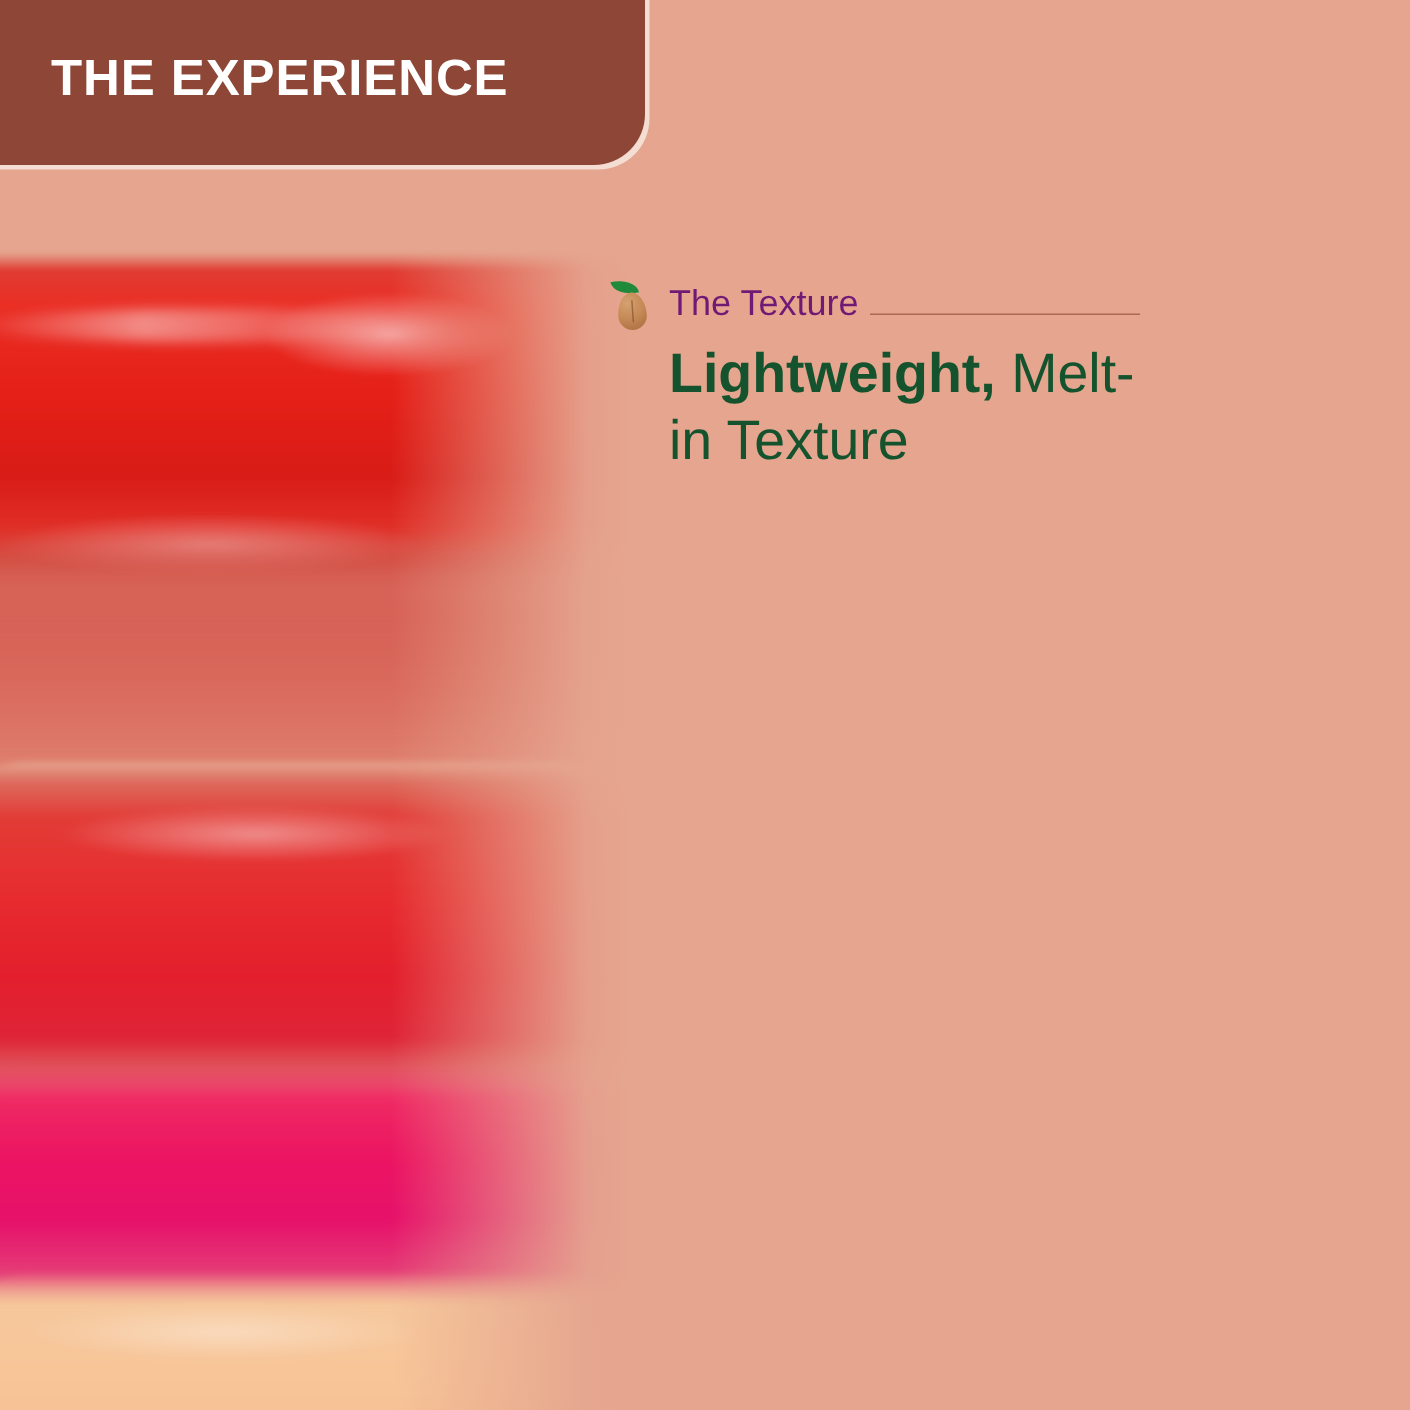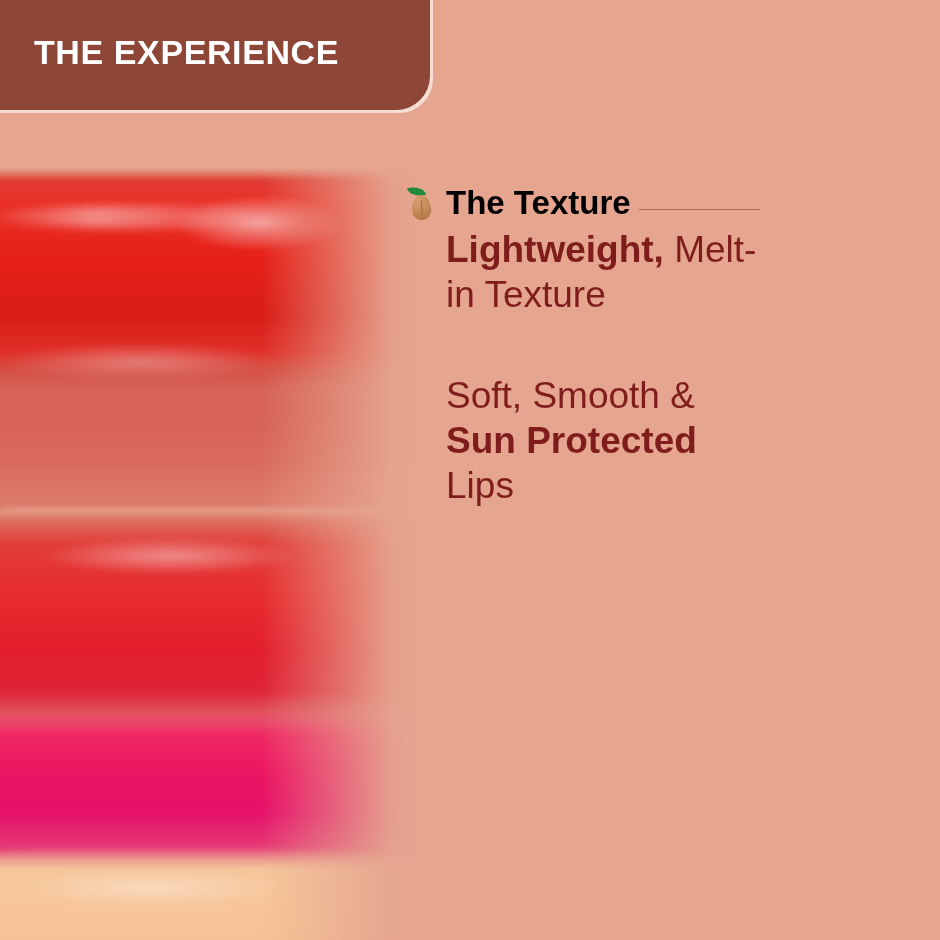--- a/index.html
+++ b/index.html
@@ -231,38 +231,38 @@
     position: absolute;
     left: 0px;
     top: 0px;
     width: 17px;
     height: 11px;
     background: #1f8a3c;
     border-radius: 0 100% 0 100%;
     transform: rotate(-14deg);
   }
   .feature-title {
-    color: #000000;
-    font-size: 33px;
-    font-weight: bold;
+    color: #701a75;
+    font-size: 24px;
+    font-weight: normal;
     line-height: 1.05;
     white-space: nowrap;
     flex: 0 0 auto;
   }
   .rule {
     flex: 1 1 auto;
     height: 1px;
     background: #8e4636;
     opacity: .65;
     margin-left: 8px;
     position: relative;
     top: 6px;
   }
   .feature-body {
-    color: #7f1d1d;
+    color: #14532d;
     font-size: 37px;
     line-height: 1.22;
     margin-top: 6px;
     margin-left: 38px;
     max-width: 470px;
   }
   .feature-body b {
     font-weight: bold;
   }
 </style>
@@ -302,19 +302,16 @@
       </div>
       <div class="feature-body">
         <b>Lightweight,</b><span> Melt-in Texture</span>
       </div>
     </div>
 
     <div class="feature">
     </div>
 
     <div class="feature">
-      <div class="feature-body">
-        <span>Soft, Smooth &amp; </span><b>Sun Protected</b><span> Lips</span>
-      </div>
     </div>
 
   </div>
 </div>
 
 </body></html>

